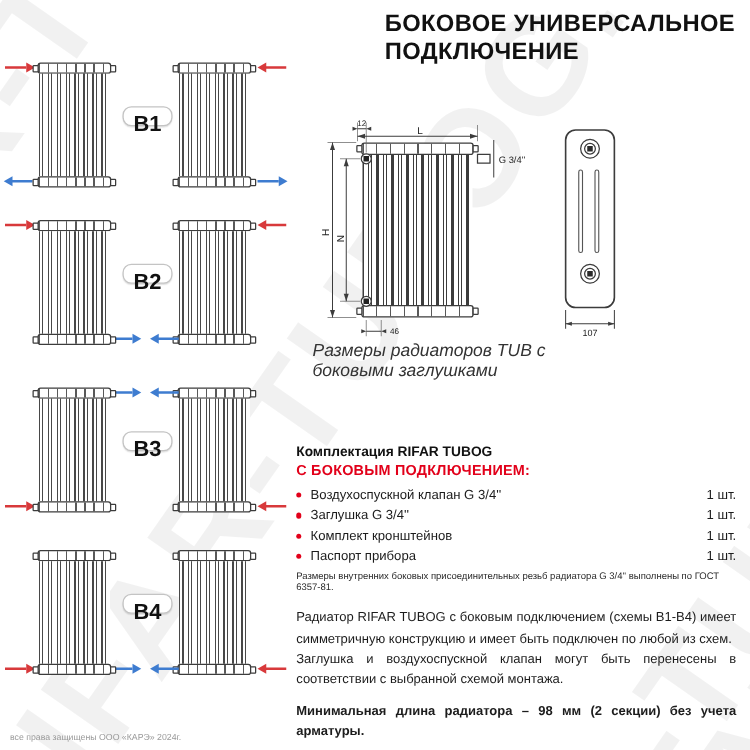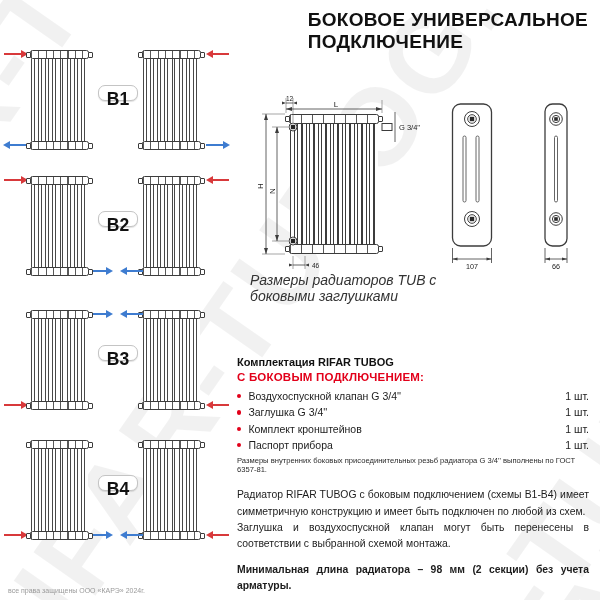--- a/index.html
+++ b/index.html
@@ -248,38 +248,20 @@
       <rect class="slot" x="27" y="34" width="3" height="66" rx="1.5"></rect>
       <line class="dim ext" x1="3.5" y1="146" x2="3.5" y2="161"></line>
       <line class="dim ext" x1="42.5" y1="146" x2="42.5" y2="161"></line>
       <line class="dim" x1="3.5" y1="157" x2="42.5" y2="157"></line>
       <polygon points="3.5,157 8.5,155.4 8.5,158.6" fill="#3c3c3c"></polygon>
       <polygon points="42.5,157 37.5,155.4 37.5,158.6" fill="#3c3c3c"></polygon>
       <text x="23" y="167">107</text>
     </svg>
   </div>
 
-  <div class="sideview sv-narrow">
-    <svg viewBox="0 0 32 168" width="32" height="168">
-      <rect class="body" x="5" y="2" width="22" height="142" rx="7.5"></rect>
-      <circle class="port" cx="16" cy="17" r="6.3"></circle>
-        <circle class="port" cx="16" cy="17" r="3.6"></circle>
-      <rect x="14.2" y="15.2" width="3.6" height="3.6" fill="#2a2a2a"></rect>
-      <circle class="port" cx="16" cy="117" r="6.3"></circle>
-        <circle class="port" cx="16" cy="117" r="3.6"></circle>
-      <rect x="14.2" y="115.2" width="3.6" height="3.6" fill="#2a2a2a"></rect>
-      <rect class="slot" x="14.5" y="34" width="3" height="66" rx="1.5"></rect>
-      <line class="dim ext" x1="5" y1="146" x2="5" y2="161"></line>
-      <line class="dim ext" x1="27" y1="146" x2="27" y2="161"></line>
-      <line class="dim" x1="5" y1="157" x2="27" y2="157"></line>
-      <polygon points="5,157 10,155.4 10,158.6" fill="#3c3c3c"></polygon>
-      <polygon points="27,157 22,155.4 22,158.6" fill="#3c3c3c"></polygon>
-      <text x="16" y="167">66</text>
-    </svg>
-  </div>
 
   <div class="infoblock">
     <div class="eq-h1">Комплектация RIFAR TUBOG</div>
     <div class="eq-h2">С БОКОВЫМ ПОДКЛЮЧЕНИЕМ:</div>
 
     <div class="eq-row">
       <span class="eq-dot"></span>
       <span class="eq-name">Воздухоспускной клапан G 3/4''</span>
       <span class="eq-qty">1 шт.</span>
     </div>

